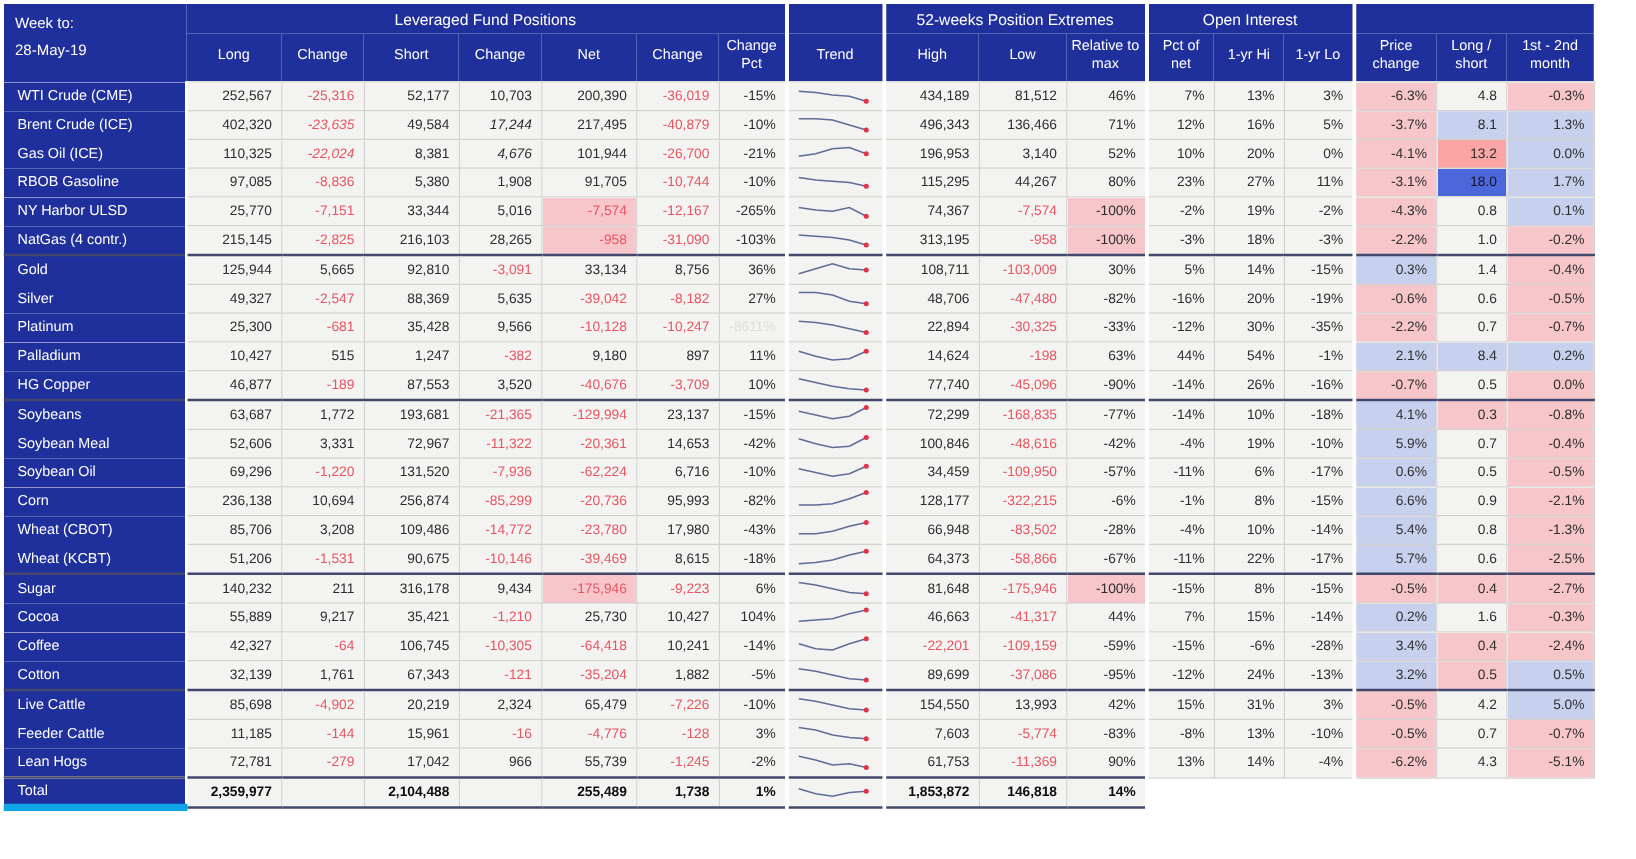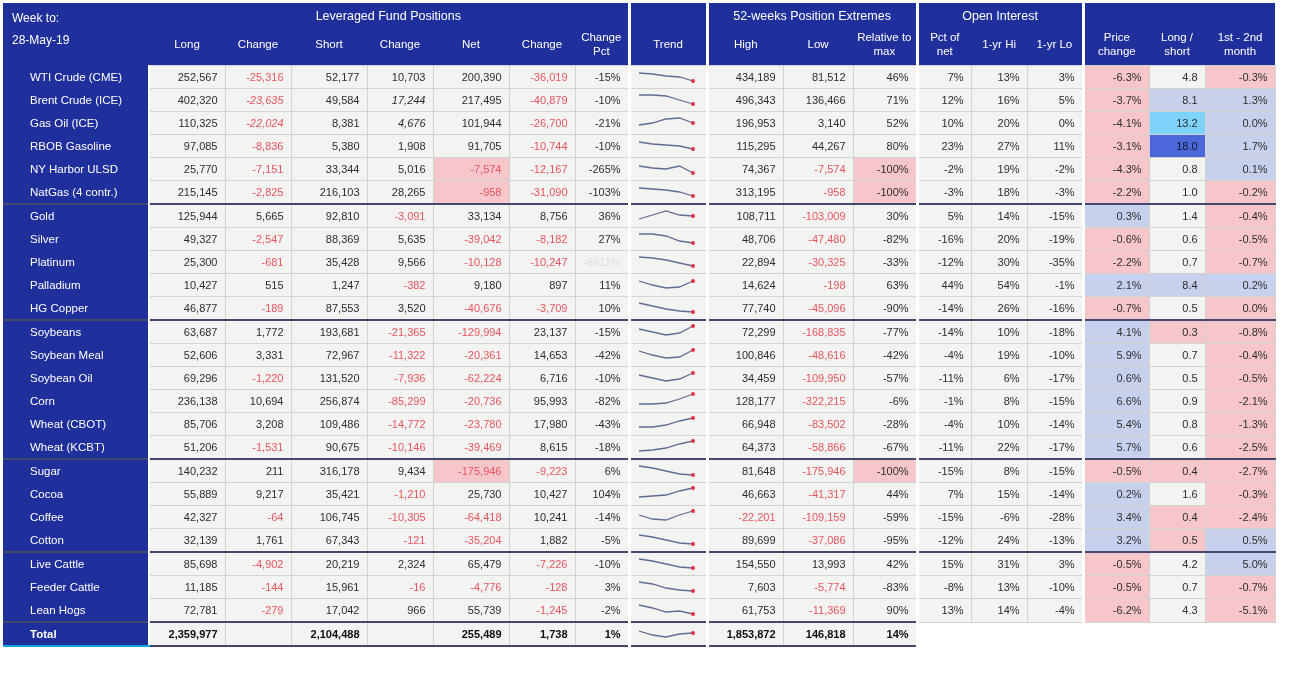--- a/index.html
+++ b/index.html
@@ -3,34 +3,34 @@
 <meta charset="utf-8">
 <style>
   html,body { margin:0; padding:0; background:#ffffff; font-family:"Liberation Sans",sans-serif; }
   .wrap { width:1305px; padding:3px 0 0 3px; }
   table { border-collapse:collapse; table-layout:fixed; width:1132px; }
   th,td { font-size:11px; overflow:hidden; white-space:nowrap; }
   thead th { background:#1f2f9b; color:#ffffff; font-weight:400; border:0; }
   tr.h1 th { font-size:12.5px; text-align:center; height:22px; vertical-align:middle; padding:2px 0 0 0; }
   tr.h1 th.wk { text-align:left; padding:4px 0 0 9px; vertical-align:top; line-height:1.85; font-size:12px; }
   tr.h2 th { font-size:11.5px; text-align:center; vertical-align:middle; height:34px; white-space:normal; line-height:1.25; padding:0 2px 4px 2px; }
-  tbody th.lbl { background:#1f2f9b; color:#ffffff; font-weight:400; text-align:left; padding:3px 2px 3px 27px; border-right:2px solid #ffffff; font-size:11.5px; }
+  tbody th.lbl { background:#1f2f9b; color:#ffffff; font-weight:400; text-align:left; padding:3px 2px 3px 11px; border-right:2px solid #ffffff; font-size:11.5px; }
   tbody td { background:#f3f3f1; border:1px solid #d2d2d0; color:#2d2d2d; text-align:right; padding:3px 7px 3px 2px; height:16px; }
   td.trend-td { text-align:center; padding:1px 2px; }
   .sep { border-left:3px solid #ffffff !important; }
   .neg { color:#e85560; }
   .italic { font-style:italic; }
   .ghost { color:#dddddb; }
   .bg-pink  { background:#f6c6ca; }
   .bg-blue1 { background:#c7d1ee; }
-  .bg-blue2 { background:#7dd3fc; }
+  .bg-blue2 { background:#fca5a5; }
   .bg-blue3 { background:#4c67d9; color:#15152b; }
   tr.grp th, tr.grp td { border-top:2px solid #42486b; }
   tr.total td { font-weight:700; color:#0d0d0d; border-bottom:2px solid #42486b; }
-  tr.total th.lbl { font-weight:700; border-bottom:2px solid #0ea5e9; }
+  tr.total th.lbl { font-weight:400; border-bottom:6px solid #0ea5e9; }
   tr.total td.void { background:#ffffff; border:0; }
   .source { font-size:12px; color:#33334e; padding:6px 2px 8px 3px; }
   svg.spark { display:block; margin:0 auto; }
 </style>
 </head>
 <body>
 
 <div class="wrap">
   <table>
     <colgroup>

